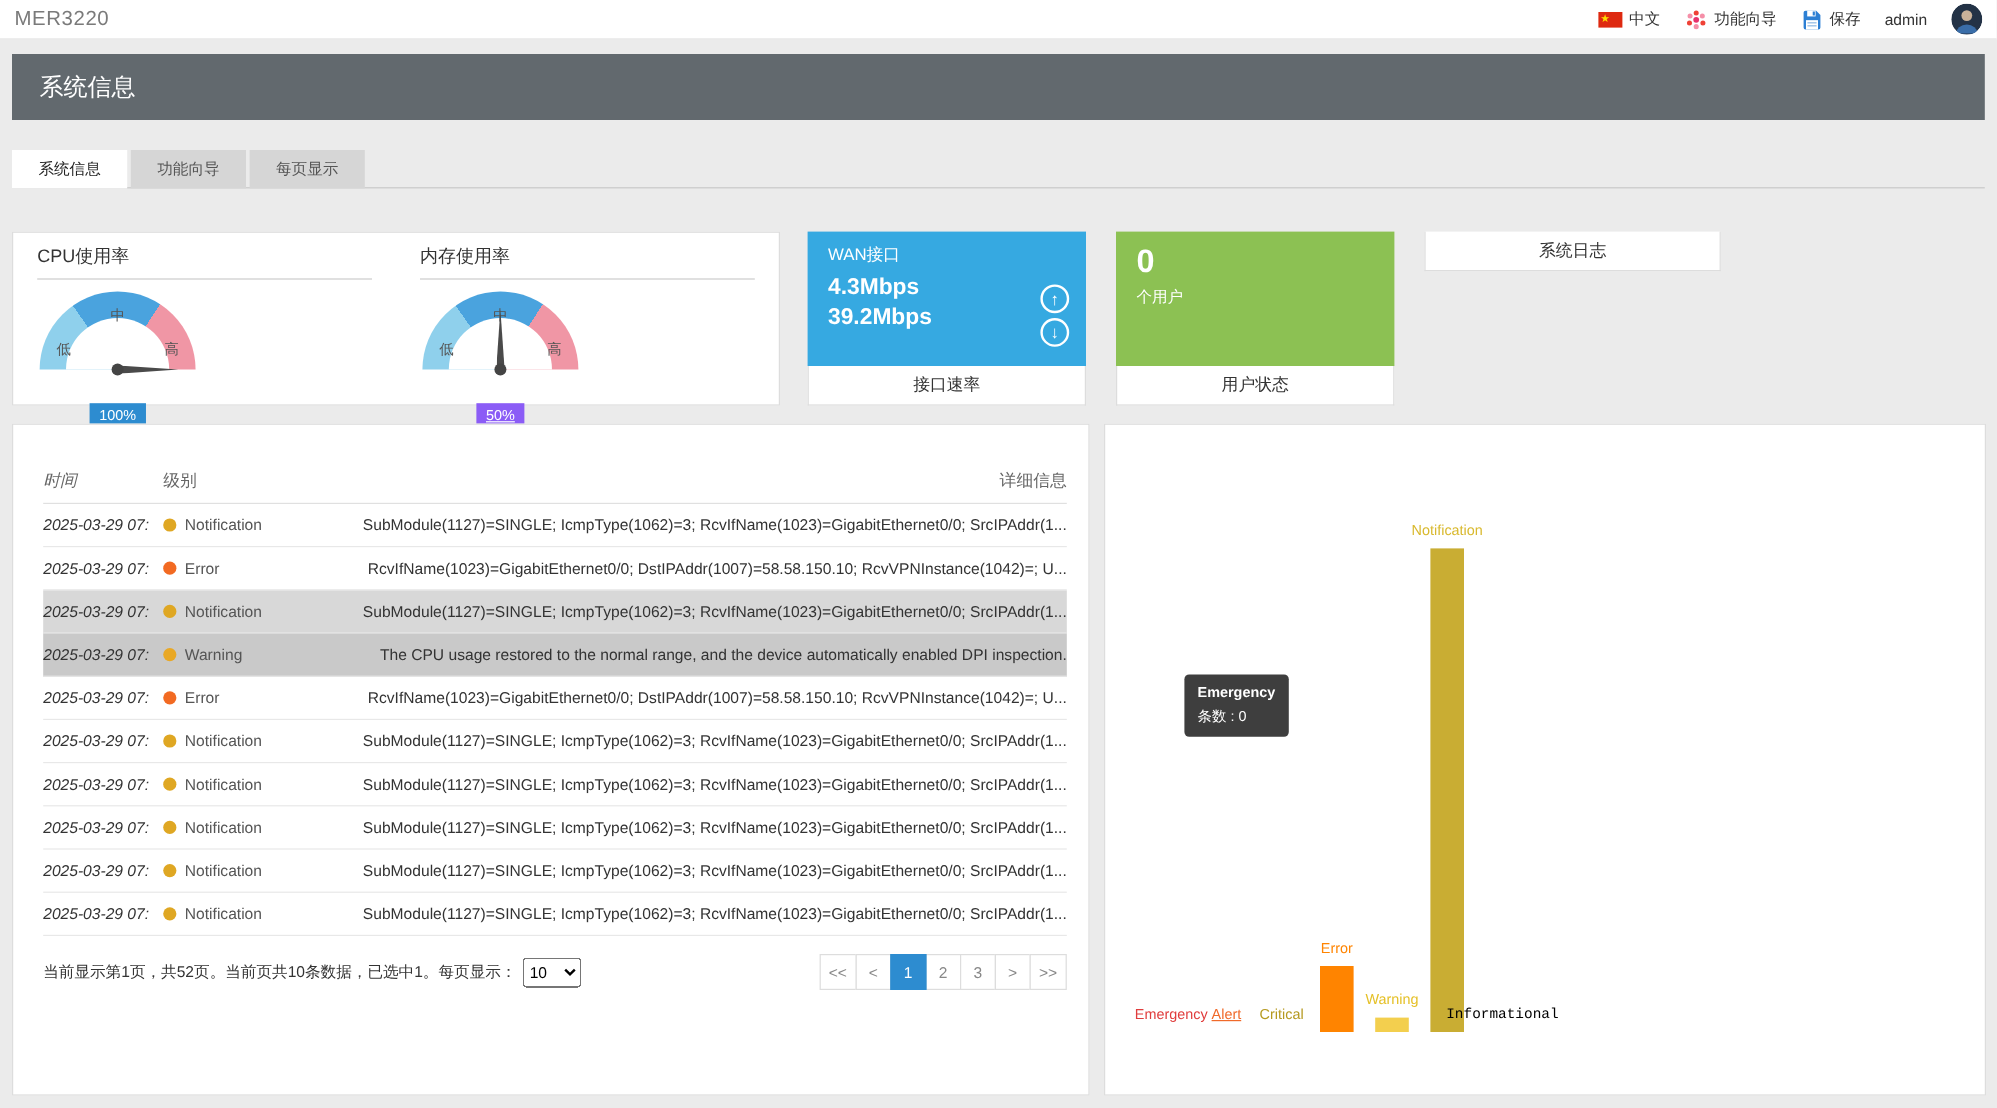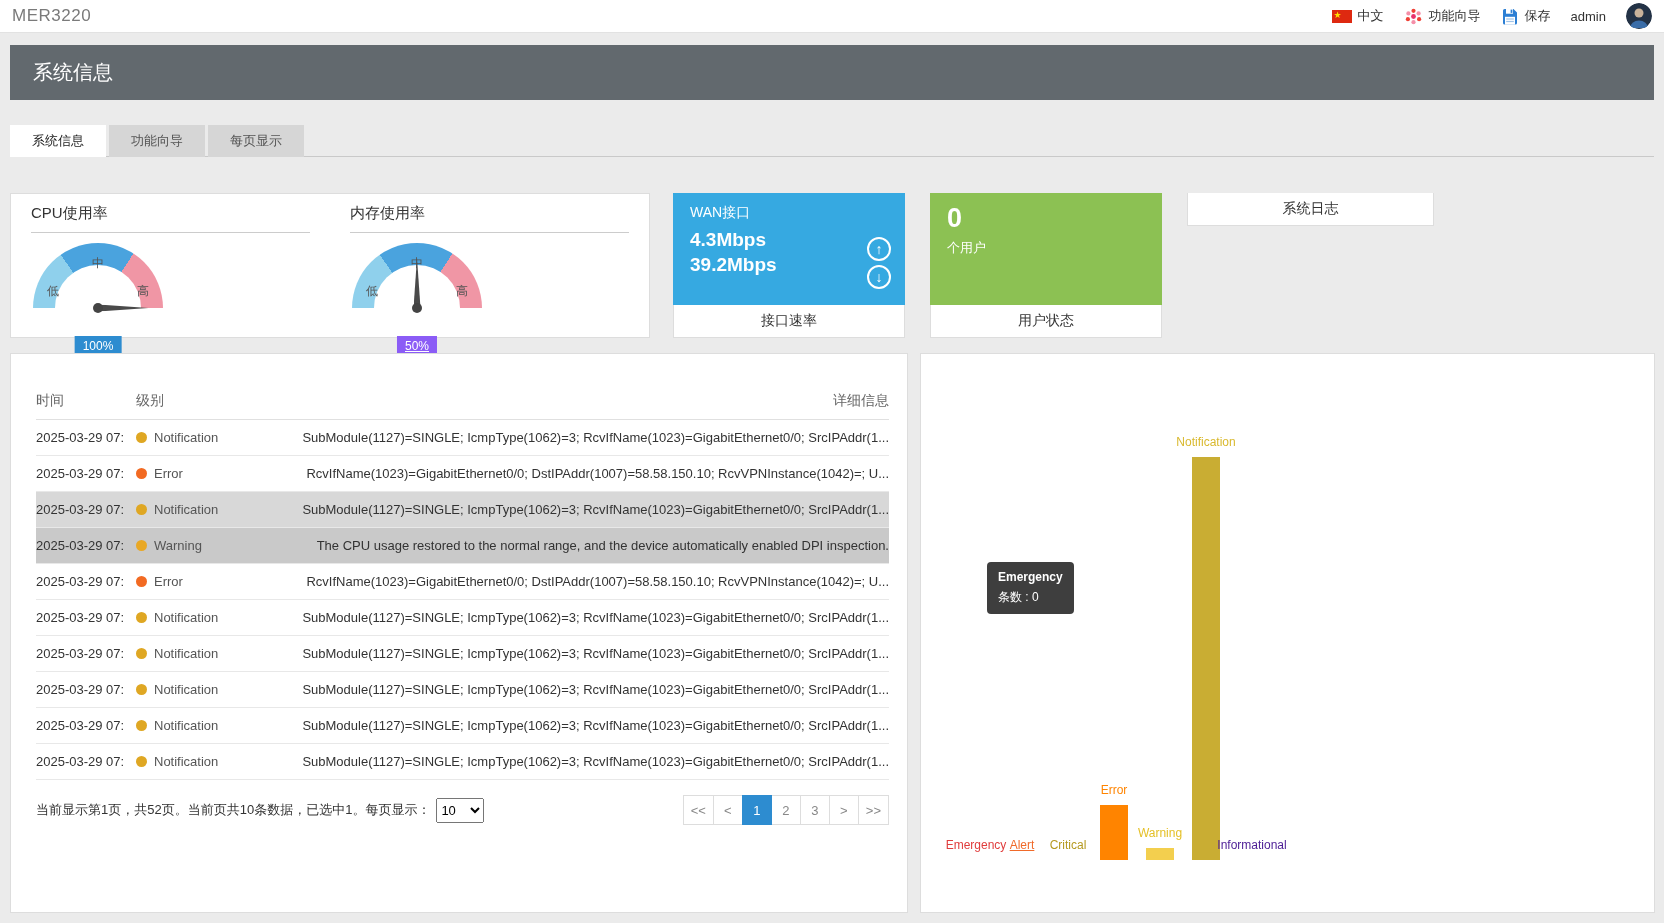--- a/index.html
+++ b/index.html
@@ -55,21 +55,21 @@
   .big-num{font-size:27px;font-weight:bold;line-height:1.1;}
   .card-unit{font-size:13px;margin-top:5px;}
   .mini-chart{position:absolute;right:16px;bottom:12px;width:36px;height:62px;}
   .mini-bar-tall{position:absolute;right:0;bottom:0;width:12px;height:58px;background:#d8b61c;}
   .mini-bar-short{position:absolute;right:16px;bottom:0;width:12px;height:9px;background:#f08c1e;}
 
   
   .log-panel{position:absolute;left:10px;top:353px;width:898px;height:560px;background:#fff;border:1px solid #ddd;}
   .log-table{margin:28px 18px 0 25px;}
   .log-head{display:flex;height:38px;align-items:center;font-size:14px;color:#666;border-bottom:1px solid #e0e0e0;}
-  .col-time{width:100px;flex-shrink:0;}
+  .col-time{width:100px;flex-shrink:0;font-style:italic;}
   .col-level{width:120px;flex-shrink:0;display:flex;align-items:center;gap:7px;}
   .col-msg{flex:1;white-space:nowrap;overflow:hidden;text-align:right;}
   .log-row{display:flex;height:36px;align-items:center;font-size:13px;color:#333;border-bottom:1px solid #e8e8e8;cursor:pointer;}
   .log-row .lv-text{color:#555;}
   .log-row.hl-light{background:#d8d8d8;}
   .log-row.hl-dark{background:#c9c9c9;}
   .dot{width:11px;height:11px;border-radius:50%;flex-shrink:0;}
   .table-footer{display:flex;align-items:center;margin:15px 18px 0 25px;font-size:13px;color:#333;}
   .page-size{margin-left:6px;height:25px;font-size:13px;width:48px;}
   .pagination{margin-left:auto;display:flex;}
@@ -329,17 +329,17 @@
       </div>
       <div class="bar-slot">
         <div class="bar-label" style="color: rgb(229, 192, 39); bottom: 20px;">Warning</div>
         <div class="bar" style="height: 12px; background: rgb(243, 207, 78);"></div>
       </div>
       <div class="bar-slot">
         <div class="bar-label" style="color: rgb(217, 185, 46); bottom: 411px;">Notification</div>
         <div class="bar" style="height: 403px; background: rgb(201, 173, 51);"></div>
       </div>
       <div class="bar-slot">
-        <div class="bar-label" style="color: #4c1d95; bottom: 8px;">Informational</div>
+        <div class="bar-label" style="color: #000000; bottom: 8px; font-family: Liberation Mono, monospace;">Informational</div>
         <div class="bar" style="height: 0px; background: rgb(170, 170, 170);"></div>
       </div>
     </div>
 </div>
 
 </body></html>

